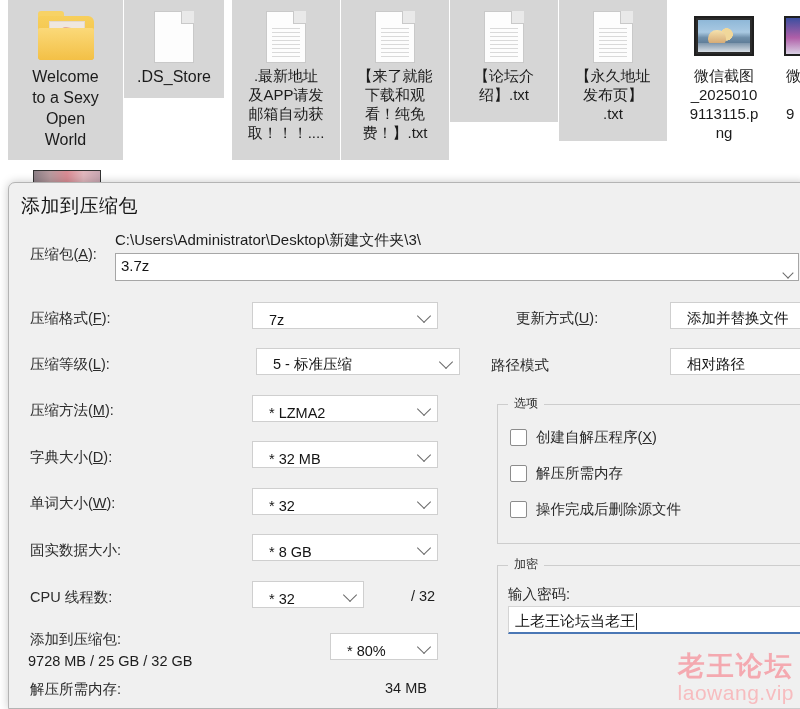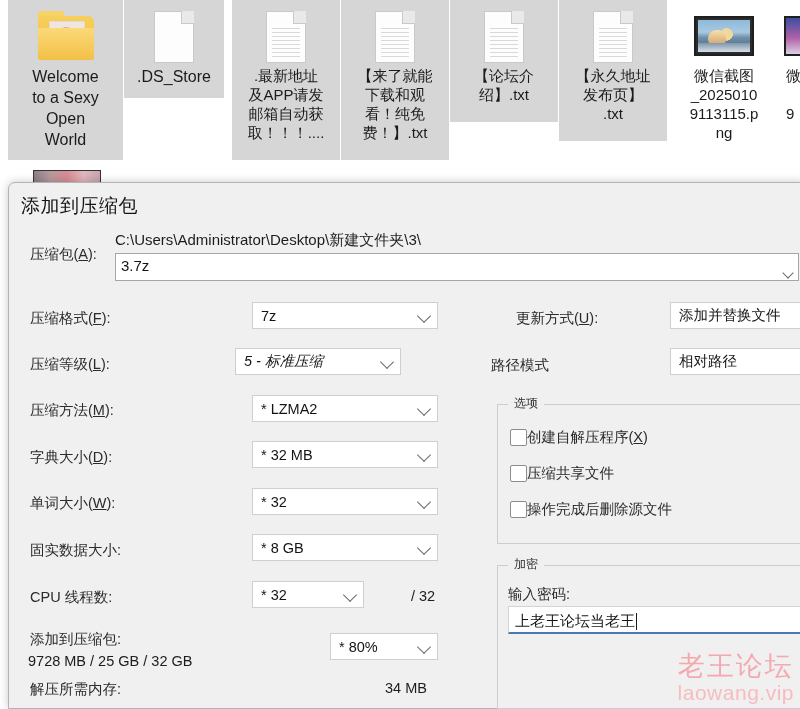--- a/index.html
+++ b/index.html
@@ -220,23 +220,23 @@
   }
 
   
   .combo {
     position: absolute;
     background: #ffffff;
     border: 1px solid #cfcfcf;
     box-sizing: border-box;
     font-size: 14.5px;
     color: #141414;
-    padding-left: 8px;
+    padding-left: 16px;
     display: flex;
-    align-items: center;
+    align-items: flex-end;
     height: 27px;
   }
   .combo .txt { white-space: nowrap; }
   .combo .arrow {
     position: absolute;
     right: 8px; top: 50%;
     transform: translateY(-50%);
   }
   .chev {
     display: inline-block;
@@ -260,20 +260,21 @@
     background: #f0f0f0;
     padding: 0 6px;
     font-size: 12px;
     color: #2b2b2b;
   }
 
   .check-row {
     position: absolute;
     display: flex;
     align-items: center;
+    gap: 9px;
     font-size: 14.5px;
     color: #2b2b2b;
     white-space: nowrap;
   }
   .box {
     width: 15px; height: 15px;
     border: 1.3px solid #8c8c8c;
     background: #ffffff;
     border-radius: 2px;
     flex: none;
@@ -311,21 +312,21 @@
   
   #watermark {
     position: absolute;
     right: 6px; bottom: 4px;
     text-align: center;
     pointer-events: none;
     user-select: none;
   }
   #wm-cn {
     font-size: 27px;
-    font-weight: normal;
+    font-weight: bold;
     color: #f4a9b0;
     letter-spacing: 2px;
     line-height: 30px;
   }
   #wm-en {
     font-size: 21px;
     color: #f7bcbf;
     line-height: 24px;
     letter-spacing: .5px;
   }
@@ -488,21 +489,21 @@
       </div>
       <div class="row-label" style="left:30px; top:494px;">
         <span>单词大小(</span><u>W</u><span>):</span>
       </div>
       <div class="row-label" style="left:30px; top:541px;">固实数据大小:</div>
 
       <div class="combo" style="left:252px; top:302px; width:186px;">
         <span class="txt">7z</span>
         <span class="arrow"><span class="chev"></span></span>
       </div>
-      <div class="combo" style="left:235px; top:348px; width:166px;font-style:italic;">
+      <div class="combo" style="left:256px; top:348px; width:204px;">
         <span class="txt">5 - 标准压缩</span>
         <span class="arrow"><span class="chev"></span></span>
       </div>
       <div class="combo" style="left:252px; top:395px; width:186px;">
         <span class="txt">*  LZMA2</span>
         <span class="arrow"><span class="chev"></span></span>
       </div>
       <div class="combo" style="left:252px; top:441px; width:186px;">
         <span class="txt">*  32 MB</span>
         <span class="arrow"><span class="chev"></span></span>
@@ -547,21 +548,21 @@
 
       <div class="group" style="left:497px; top:404px; width:320px; height:140px;">
         <span class="legend">选项</span>
       </div>
       <div class="check-row" style="left:510px; top:428px;">
         <span class="box"></span>
         <span><span>创建自解压程序(</span><u>X</u><span>)</span></span>
       </div>
       <div class="check-row" style="left:510px; top:464px;">
         <span class="box"></span>
-        <span>压缩共享文件</span>
+        <span>解压所需内存</span>
       </div>
       <div class="check-row" style="left:510px; top:500px;">
         <span class="box"></span>
         <span>操作完成后删除源文件</span>
       </div>
 
       <div class="group" style="left:497px; top:565px; width:320px; height:144px;">
         <span class="legend">加密</span>
       </div>
       <div id="pwd-label">输入密码:</div>

